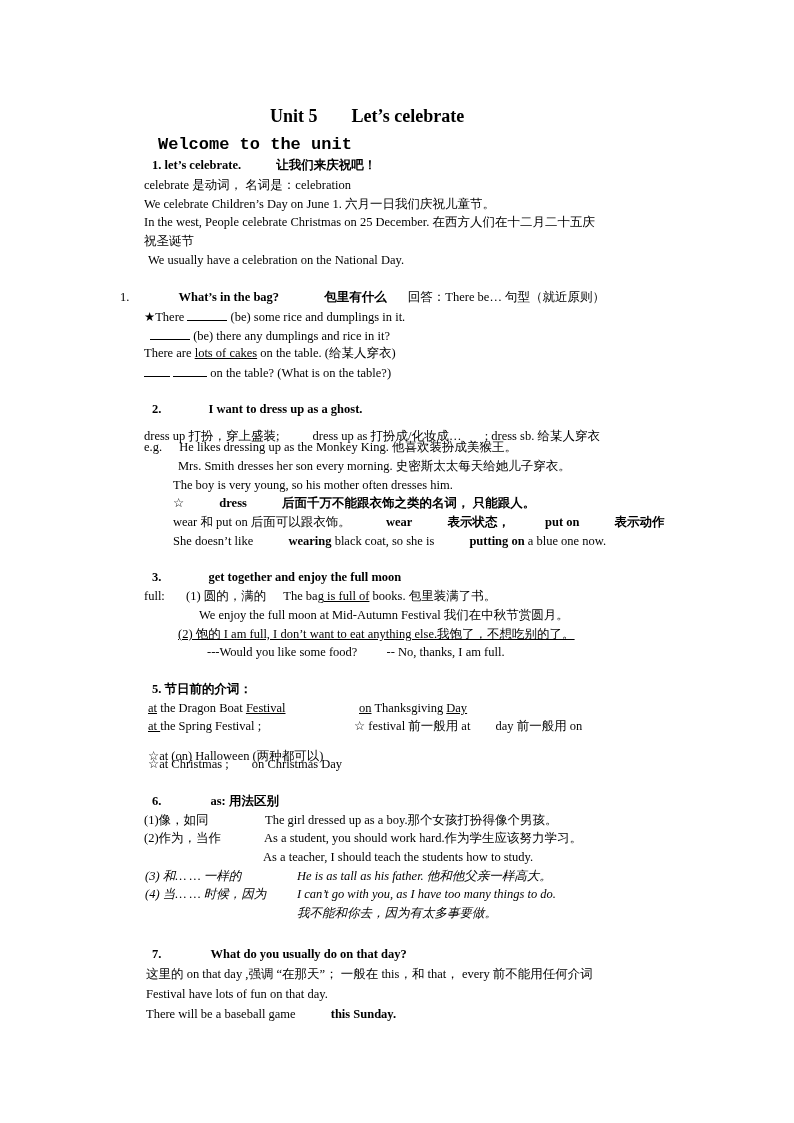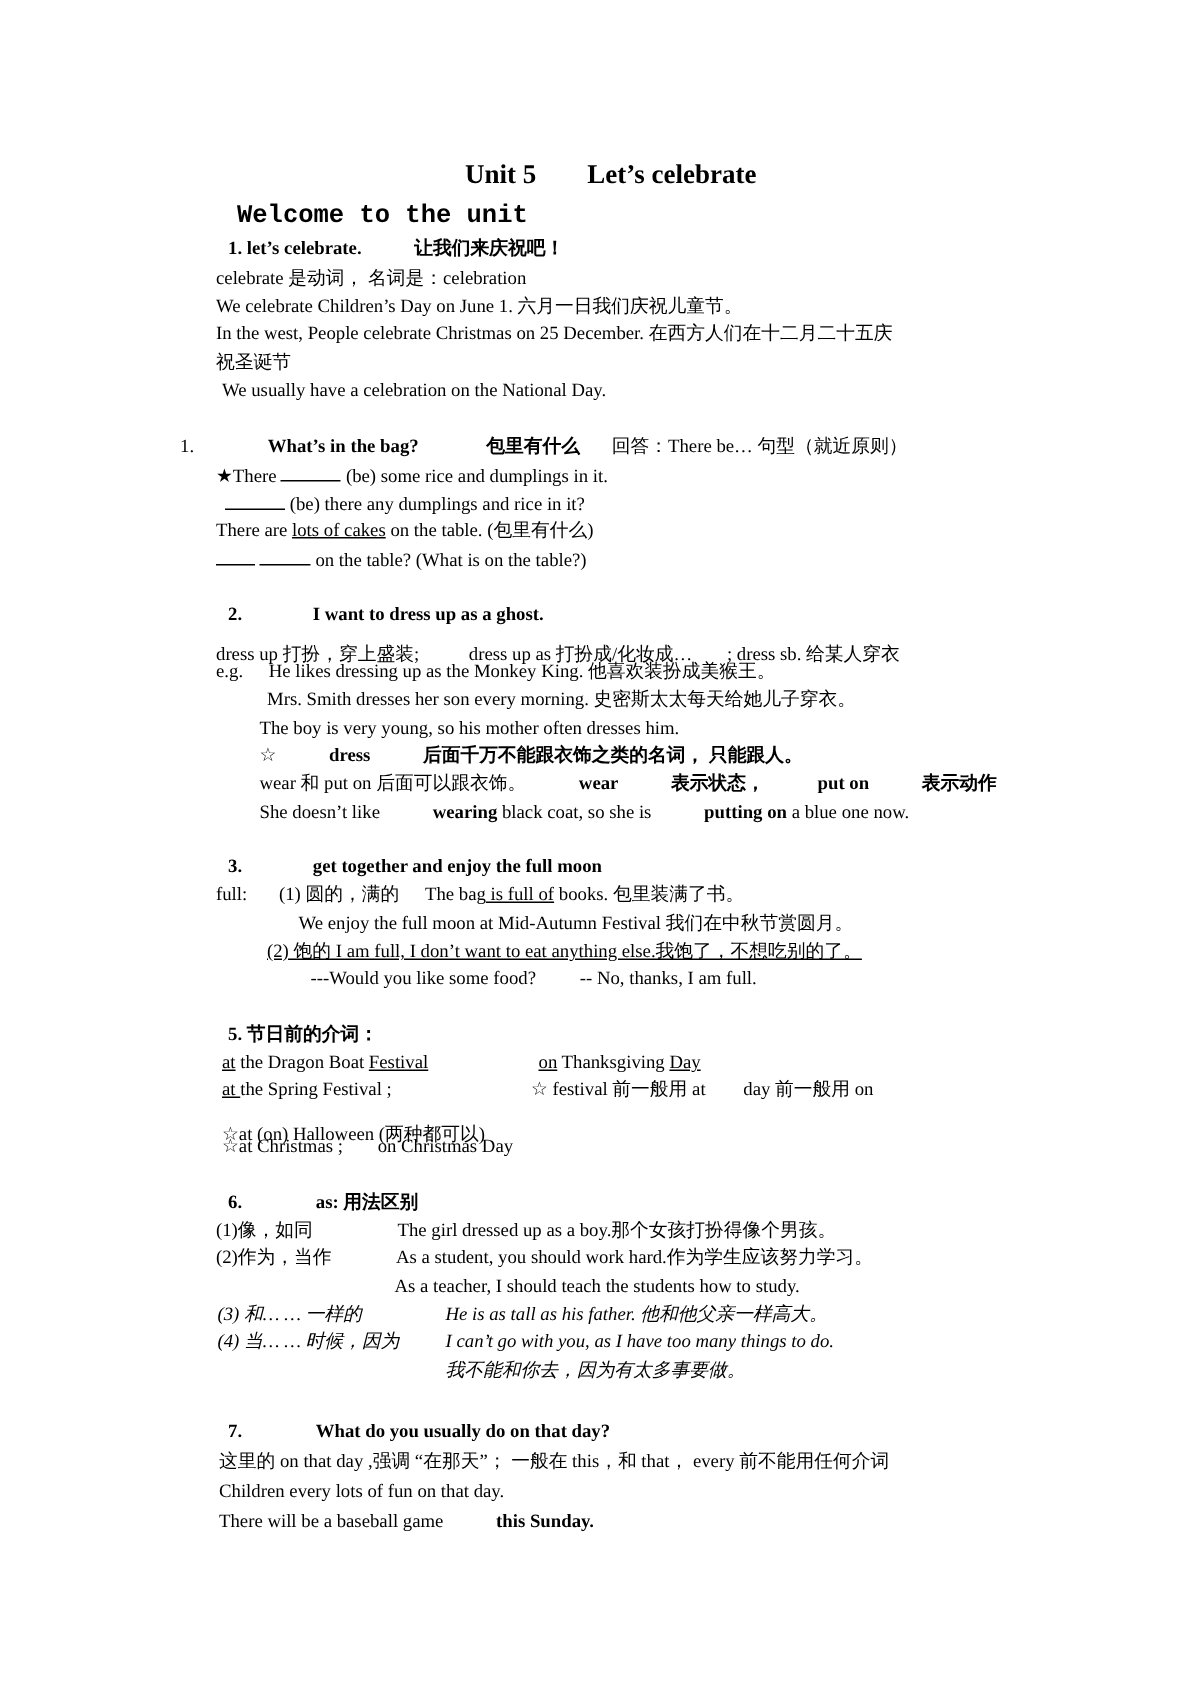--- a/index.html
+++ b/index.html
@@ -13,21 +13,21 @@
     .i { font-style: italic; }
     .u { text-decoration: underline; }
     .title { font-size: 18px; font-weight: bold; }
     .subtitle { font-family: "Liberation Mono", "DejaVu Sans Mono", monospace; font-size: 17px; font-weight: bold; }
     .blank { display: inline-block; border-bottom: 1px solid #000; height: 12px; vertical-align: baseline; }
     .sp { display: inline-block; }
   </style>
 </head>
 <body>
 
-<div class="ln title" style="left:270px; top:108px;margin-left:40px;">
+<div class="ln title" style="left:270px; top:108px;">
   <span>Unit 5</span><span class="sp" style="width:34px"></span><span>Let’s celebrate</span>
 </div>
 <div class="ln subtitle" style="left:158px; top:137px;">Welcome to the unit</div>
 
 <div class="ln" style="left:120px; top:157px;">
   <span class="b">1. let’s celebrate.</span>
   <span class="b">让我们来庆祝吧！</span>
 </div>
 <div class="ln" style="left:144px; top:177px;">
   <span>celebrate</span>
@@ -48,21 +48,21 @@
 <div class="ln" style="left:144px; top:308px;">
   <span>★There</span>
   <span class="blank" style="width:40px"></span>
   <span>(be) some rice and dumplings in it.</span>
 </div>
 <div class="ln" style="left:150px; top:327px;">
   <span class="blank" style="width:40px"></span>
   <span>(be) there any dumplings and rice in it?</span>
 </div>
 <div class="ln" style="left:144px; top:345px;">
-  <span>There are </span><span class="u">lots of cakes</span><span> on the table. (包里有什么)</span>
+  <span>There are </span><span class="u">lots of cakes</span><span> on the table. (给某人穿衣)</span>
 </div>
 <div class="ln" style="left:144px; top:364px;">
   <span class="blank" style="width:26px"></span>
   <span class="blank" style="width:34px"></span>
   <span>on the table?    (What is on the table?)</span>
 </div>
 
 <div class="ln" style="left:120px; top:401px;">
   <span class="b">2.</span><span class="sp" style="width:12px"></span>
   <span class="b">I want to dress up as a ghost.</span>
@@ -137,16 +137,16 @@
 <div class="ln i" style="left:297px; top:868px;">He is as tall as his father.  他和他父亲一样高大。</div>
 <div class="ln i" style="left:145px; top:886px;">(4)  当… … 时候，因为</div>
 <div class="ln i" style="left:297px; top:886px;">I can’t go with you, as I have too many things to do.</div>
 <div class="ln i" style="left:297px; top:905px;">我不能和你去，因为有太多事要做。</div>
 
 <div class="ln" style="left:120px; top:946px;">
   <span class="b">7.</span><span class="sp" style="width:14px"></span>
   <span class="b">What do you usually do on that day?</span>
 </div>
 <div class="ln" style="left:146px; top:966px;">这里的  on that day ,强调 “在那天”；  一般在 this，和 that，  every  前不能用任何介词</div>
-<div class="ln" style="left:146px; top:986px;">Children every lots of fun on that day.</div>
+<div class="ln" style="left:146px; top:986px;">Festival have lots of fun on that day.</div>
 <div class="ln" style="left:146px; top:1006px;">
   <span>There will be a baseball game </span><span class="b">this Sunday.</span>
 </div>
 
 </body></html>

